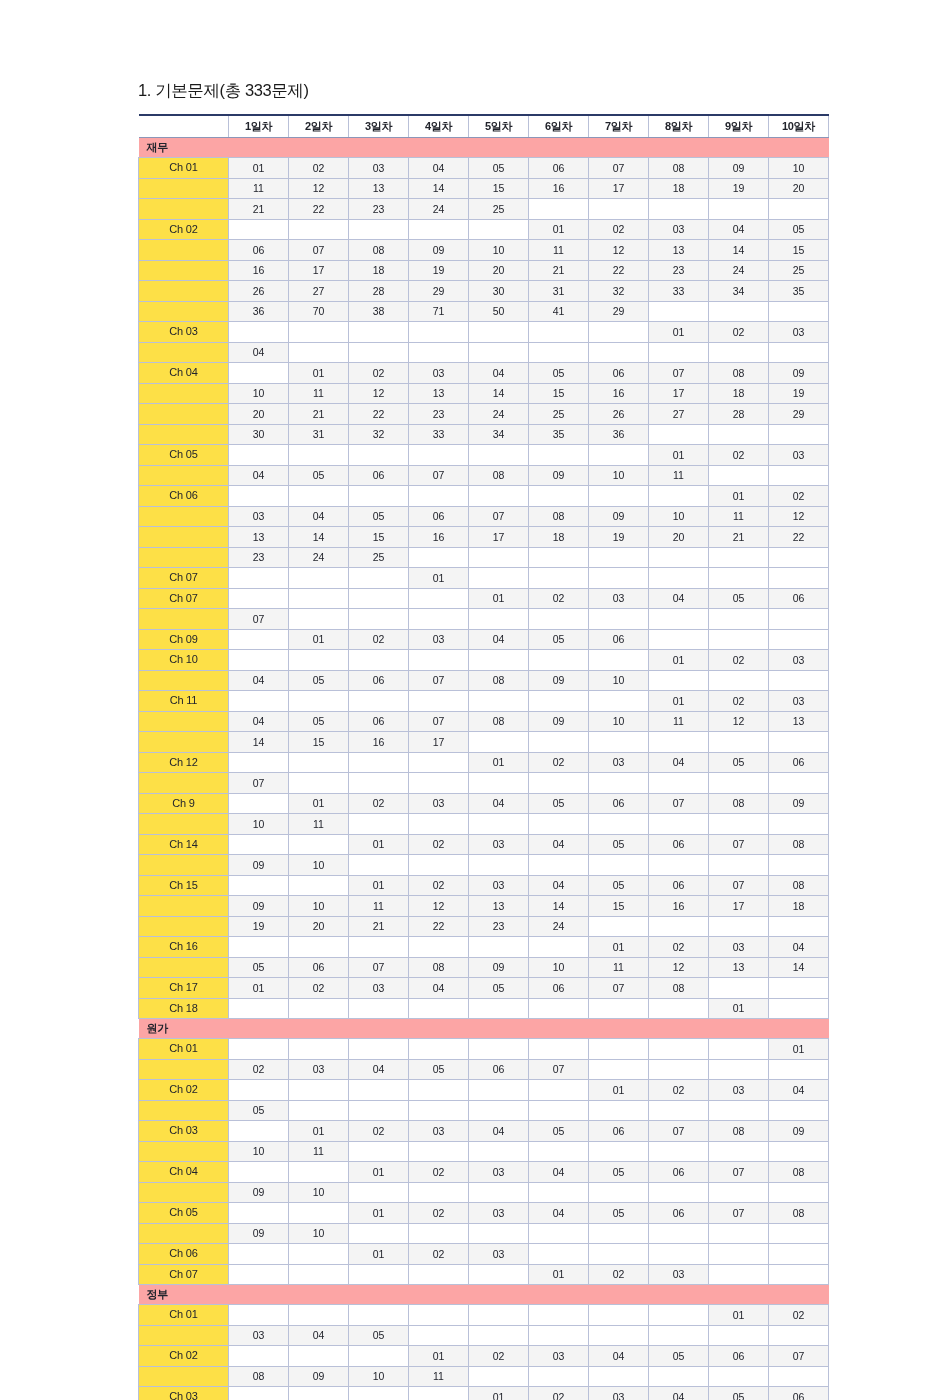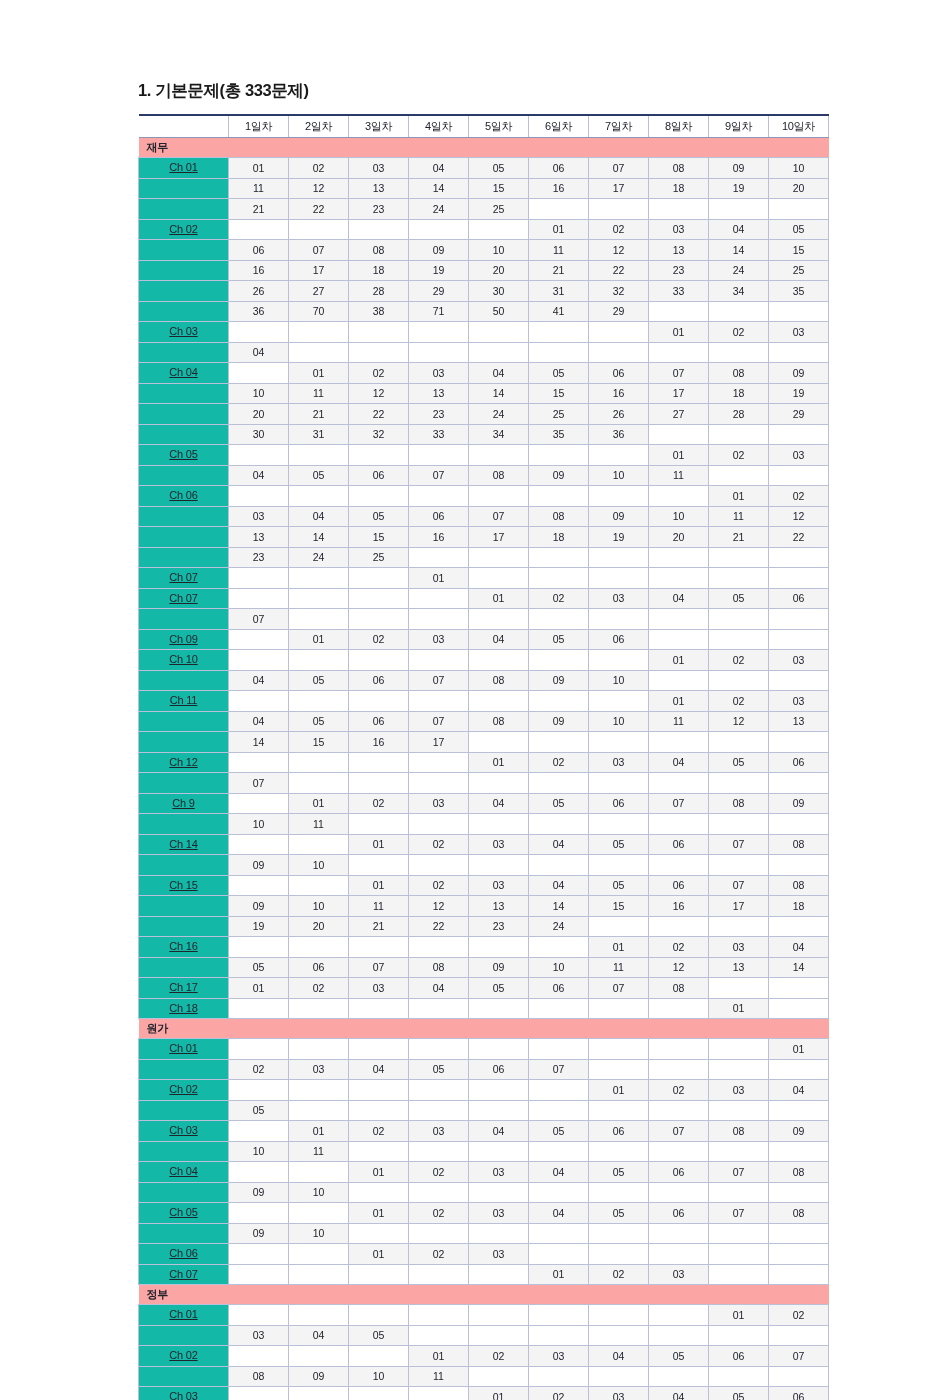--- a/index.html
+++ b/index.html
@@ -16,21 +16,21 @@
   }
   .page {
     position: relative;
     width: 950px;
     height: 1400px;
     box-sizing: border-box;
     padding: 80px 122px 0 138px;
   }
   .doc-title {
     font-size: 16.5px;
-    font-weight: bold;
+    font-weight: normal;
     letter-spacing: -0.4px;
     margin: 0 0 12px 0;
     color: #1a1a1a;
   }
   table.schedule {
     border-collapse: collapse;
     width: 690px;
     table-layout: fixed;
     font-size: 10.5px;
   }
@@ -45,21 +45,21 @@
     vertical-align: middle;
     color: #22242c;
     font-weight: normal;
     line-height: 1;
   }
   
   tr.head th {
     border-top: 2px solid #2b3a67;
     border-bottom: 1px solid #8c96b8;
     font-size: 11px;
-    font-weight: normal;
+    font-weight: bold;
     letter-spacing: -0.3px;
     background: #ffffff;
     height: 21px;
     margin-top: 35px;
   }
   tr.head th.corner {
     border-left: none;
     border-right: 1px solid #b9c0d8;
   }
   
@@ -75,22 +75,21 @@
     height: 19px;
   }
   
   td.ch {
     text-align: left;
     padding-left: 8px;
     font-size: 11px;
     font-weight: bold;
     letter-spacing: -0.2px;
     border-left: none;
-    background: #14b8a6;
-    text-decoration: underline;
+    background: #fde047;
   }
   td.ch.blank {
     font-weight: normal;
   }
   
   tr.chstart td {
     border-top: 1px solid #56637f;
   }
   td.num {
     background: #f4f4f4;

